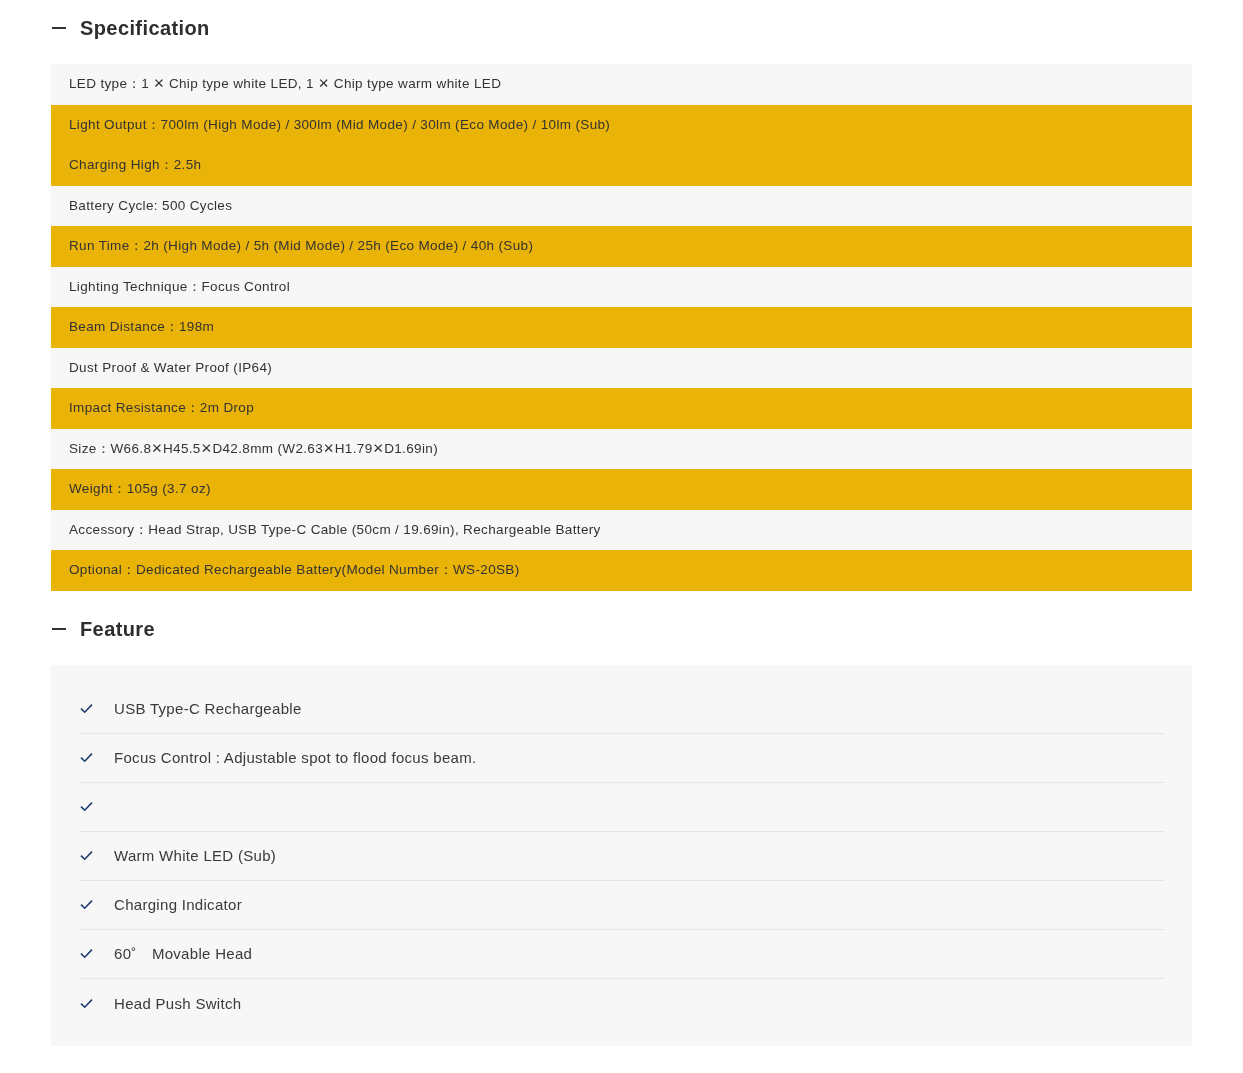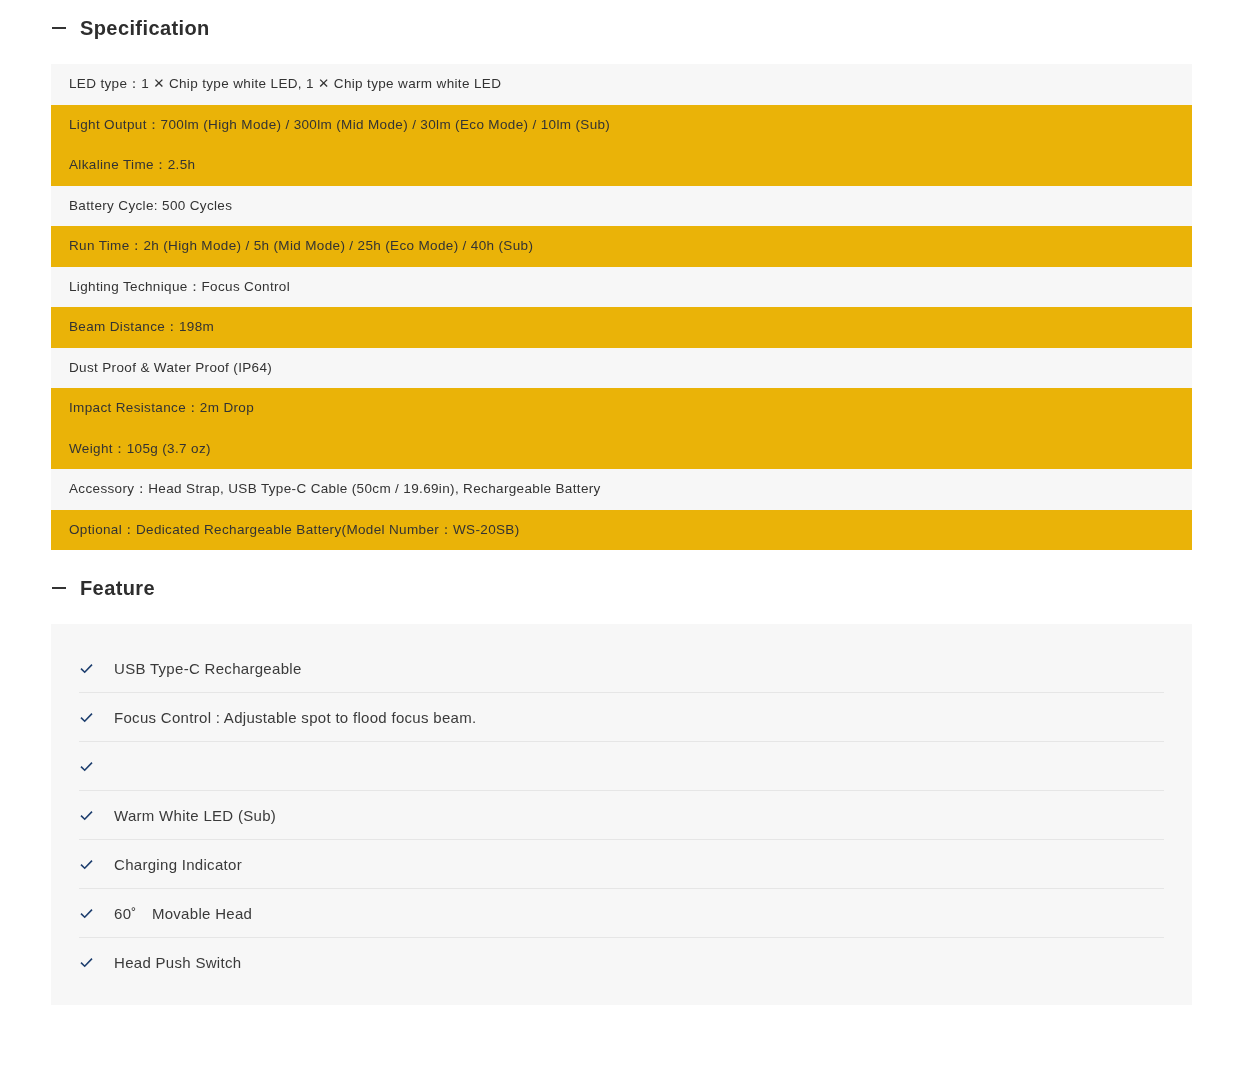--- a/index.html
+++ b/index.html
@@ -107,27 +107,28 @@
 <div class="page">
 
   <div class="section-head" id="spec-head">
     <span class="dash"></span>
     <span class="title">Specification</span>
   </div>
 
   <ul class="spec-list">
     <li class="spec-row alt">LED type：1 ✕ Chip type white LED, 1 ✕ Chip type warm white LED</li>
     <li class="spec-row">Light Output：700lm (High Mode) / 300lm (Mid Mode) / 30lm (Eco Mode) / 10lm (Sub)</li>
-    <li class="spec-row">Alkaline Time：2.5h</li>
+    <li class="spec-row">Charging High：2.5h</li>
     <li class="spec-row alt">Battery Cycle: 500 Cycles</li>
     <li class="spec-row">Run Time：2h (High Mode) / 5h (Mid Mode) / 25h (Eco Mode) / 40h (Sub)</li>
     <li class="spec-row alt">Lighting Technique：Focus Control</li>
     <li class="spec-row">Beam Distance：198m</li>
     <li class="spec-row alt">Dust Proof &amp; Water Proof (IP64)</li>
     <li class="spec-row">Impact Resistance：2m Drop</li>
+    <li class="spec-row alt">Size：W66.8✕H45.5✕D42.8mm (W2.63✕H1.79✕D1.69in)</li>
     <li class="spec-row">Weight：105g (3.7 oz)</li>
     <li class="spec-row alt">Accessory：Head Strap, USB Type-C Cable (50cm / 19.69in), Rechargeable Battery</li>
     <li class="spec-row">Optional：Dedicated Rechargeable Battery(Model Number：WS-20SB)</li>
   </ul>
 
   <div class="section-head" id="feature-head">
     <span class="dash"></span>
     <span class="title">Feature</span>
   </div>
 

